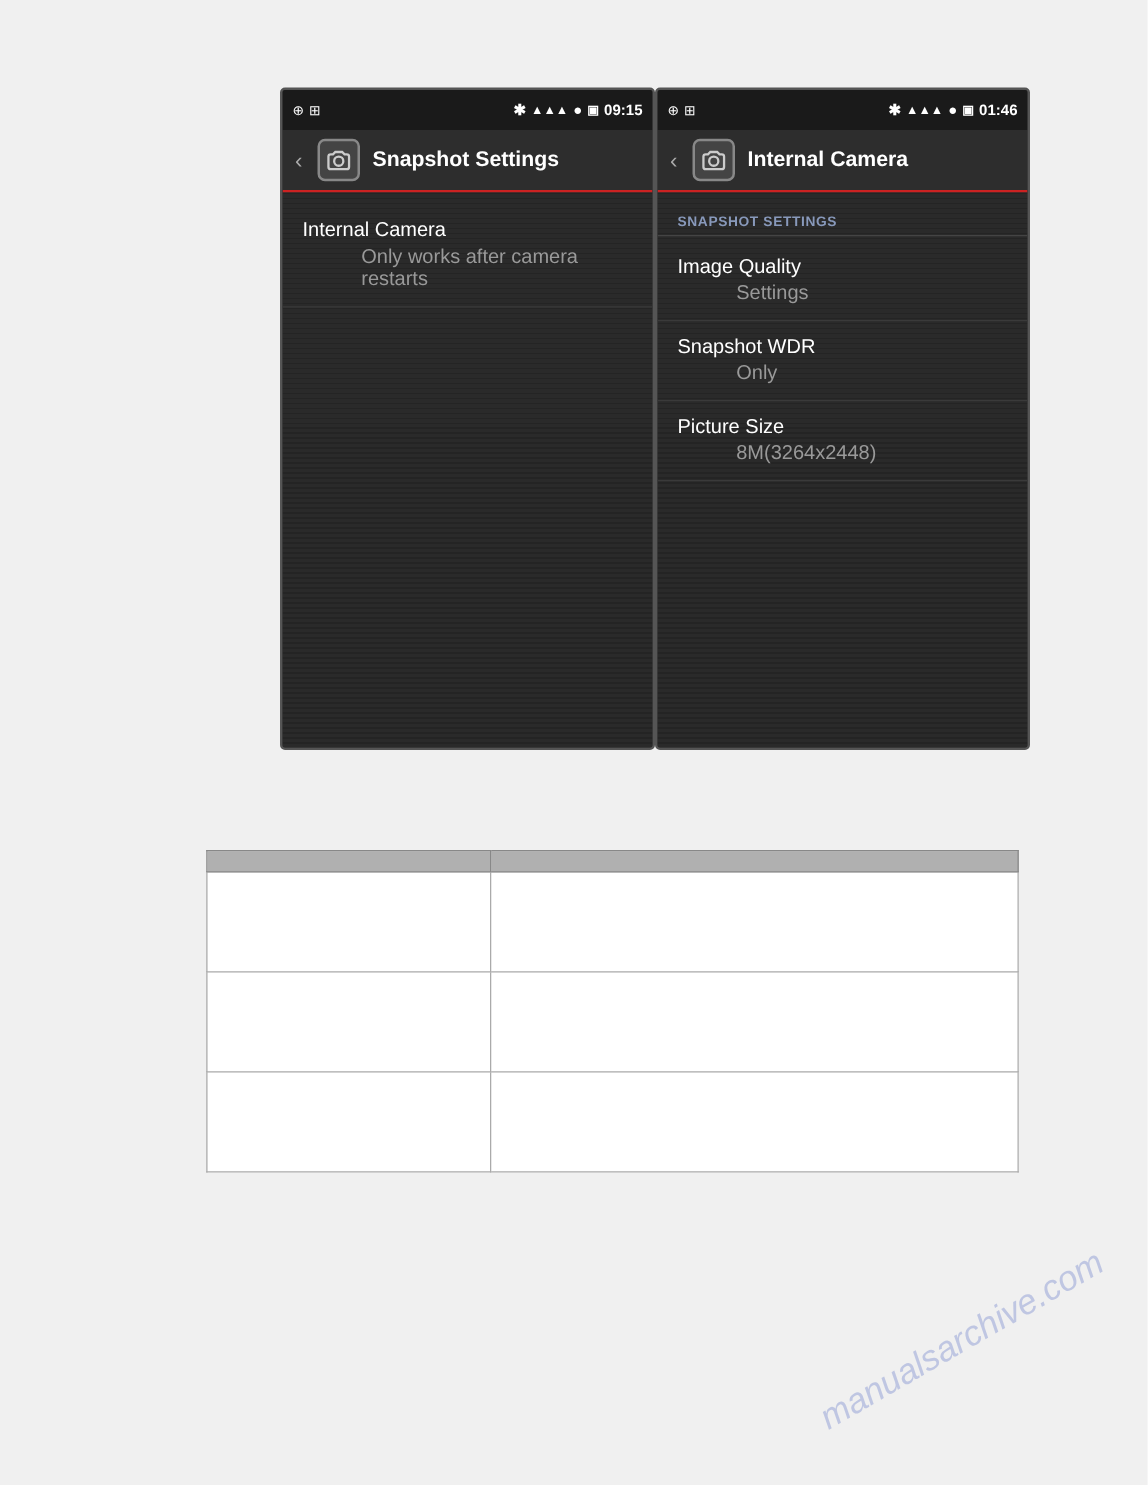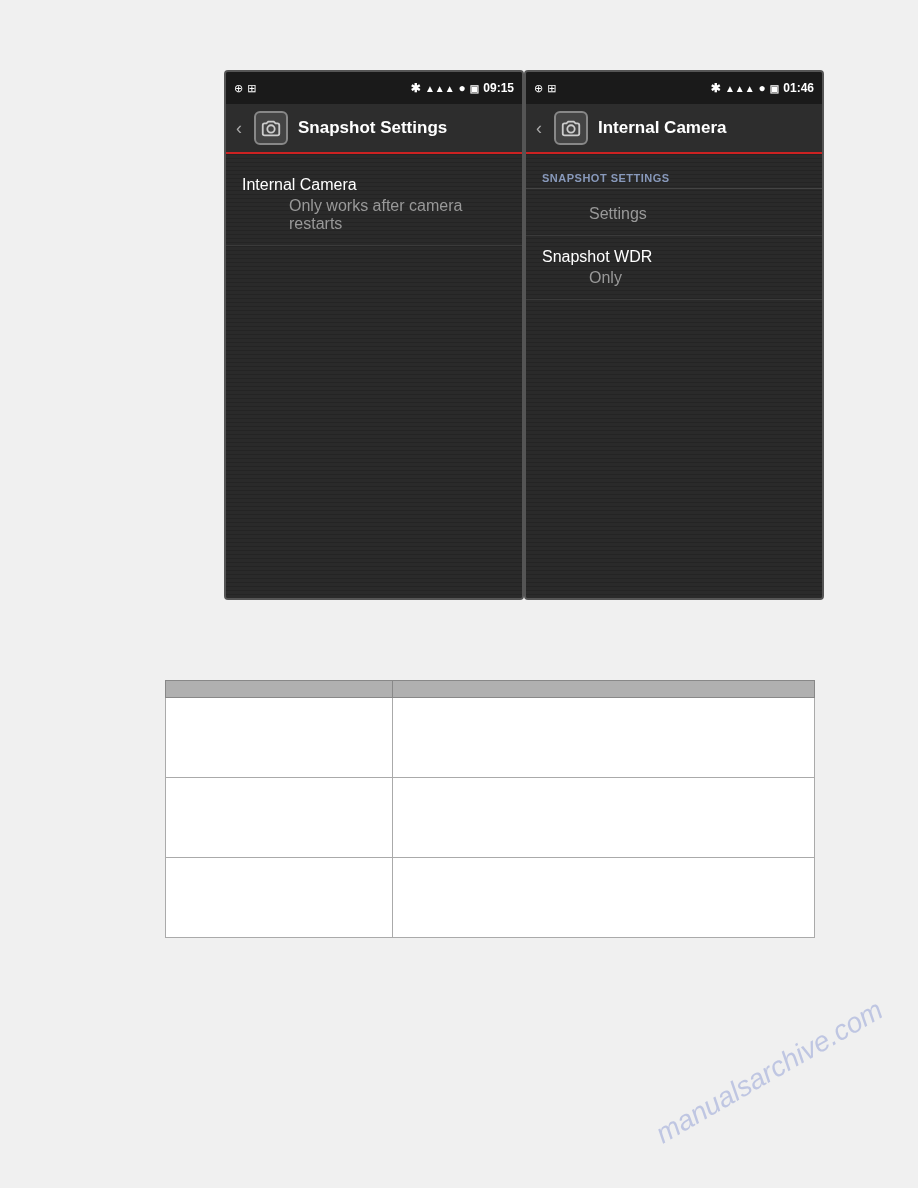--- a/index.html
+++ b/index.html
@@ -266,28 +266,33 @@
             <path d="M5 7h2l2-2h6l2 2h2a2 2 0 0 1 2 2v9a2 2 0 0 1-2 2H5a2 2 0 0 1-2-2V9a2 2 0 0 1 2-2z"></path>
           </svg>
         </div>
         <span class="app-header-title">Internal Camera</span>
       </div>
 
       <div class="screen-content">
         <div class="section-header">SNAPSHOT SETTINGS</div>
 
         <div class="list-item">
+          <div class="list-item-title">Image Quality</div>
           <div class="list-item-subtitle">Settings</div>
         </div>
 
         <div class="list-item">
           <div class="list-item-title">Snapshot WDR</div>
           <div class="list-item-subtitle">Only</div>
         </div>
 
+        <div class="list-item">
+          <div class="list-item-title">Picture Size</div>
+          <div class="list-item-subtitle">8M(3264x2448)</div>
+        </div>
       </div>
     </div>
   </div>
 
   <div class="watermark">manualsarchive.com</div>
 
   <div class="table-section">
     <table class="data-table">
       <thead>
         <tr>

